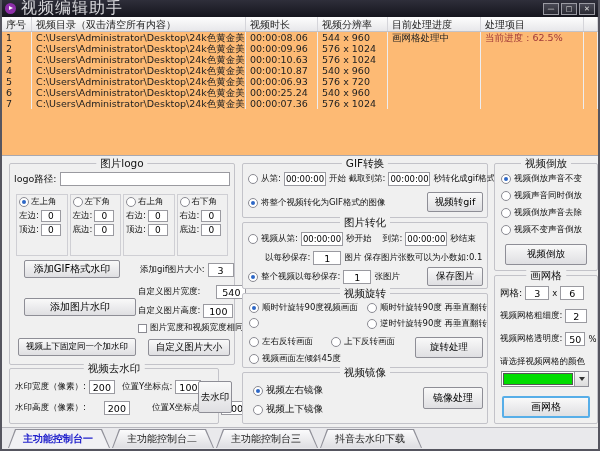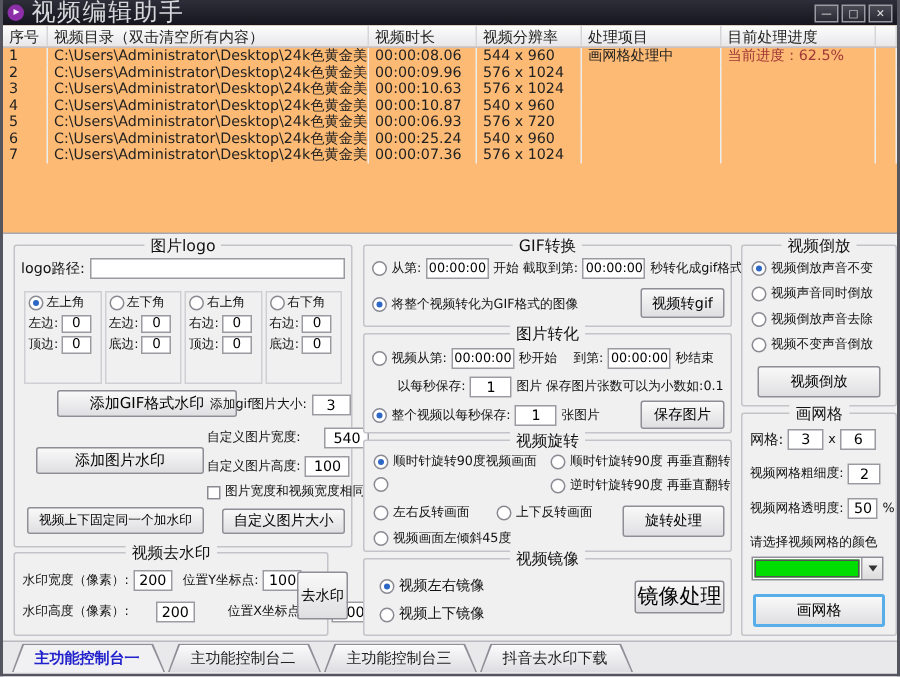--- a/index.html
+++ b/index.html
@@ -92,22 +92,22 @@
       <span class="winbtn">✕</span>
     </span>
   </div>
 
   <div class="table">
     <div class="thead">
       <div class="th">序号</div>
       <div class="th">视频目录（双击清空所有内容）</div>
       <div class="th">视频时长</div>
       <div class="th">视频分辨率</div>
+      <div class="th">目前处理进度</div>
       <div class="th">处理项目</div>
-      <div class="th">目前处理进度</div>
       <div class="th"></div>
     </div>
     <div class="trow">
       <div class="td">1</div>
       <div class="td">C:\Users\Administrator\Desktop\24k色黄金美容棒...</div>
       <div class="td">00:00:08.06</div>
       <div class="td">544 x 960</div>
       <div class="td">画网格处理中</div>
       <div class="td progress">当前进度：62.5%</div>
       <div class="td"></div>
@@ -225,21 +225,21 @@
         <span class="crow">
             <span class="lbl s9">右边:</span>
             <input class="tb" value="0" style="">
           </span>
         <span class="crow">
             <span class="lbl s9">底边:</span>
             <input class="tb" value="0" style="">
           </span>
       </div>
     </div>
-    <div class="btn" style="left:14px; top:96px; width:120px; height:18px;margin-left:14px;">添加GIF格式水印</div>
+    <div class="btn" style="left:14px; top:96px; width:96px; height:18px;">添加GIF格式水印</div>
     <div class="row" style="left:130px; top:99px;">
       <span class="lbl s9">添加gif图片大小:</span>
       <input class="tb" style="width: 26px;" value="3">
     </div>
     <div class="row" style="left:128px; top:121px;gap:16px;">
       <span class="lbl s9">自定义图片宽度:</span>
       <input class="tb" style="width: 30px;" value="540">
     </div>
     <div class="btn" style="left:14px; top:134px; width:112px; height:18px;">添加图片水印</div>
     <div class="row" style="left:128px; top:140px;">
@@ -348,21 +348,21 @@
   <div class="gb" style="left:240px; top:372px; width:246px; height:52px;">
     <span class="gb-title">视频镜像</span>
     <div class="row" style="left:10px; top:11px;">
       <span class="radio on"></span>
       <span class="lbl s95">视频左右镜像</span>
     </div>
     <div class="row" style="left:10px; top:30px;">
       <span class="radio"></span>
       <span class="lbl s95">视频上下镜像</span>
     </div>
-    <div class="btn" style="left:180px; top:14px; width:60px; height:22px; font-size:14px;">镜像处理</div>
+    <div class="btn" style="left:180px; top:14px; width:60px; height:22px; font-size:10px;">镜像处理</div>
   </div>
 
   <div class="gb" style="left:492px; top:163px; width:104px; height:108px;">
     <span class="gb-title">视频倒放</span>
     <div class="row" style="left:6px; top:9px;">
       <span class="radio on"></span>
       <span class="lbl s9">视频倒放声音不变</span>
     </div>
     <div class="row" style="left:6px; top:26px;">
       <span class="radio"></span>

